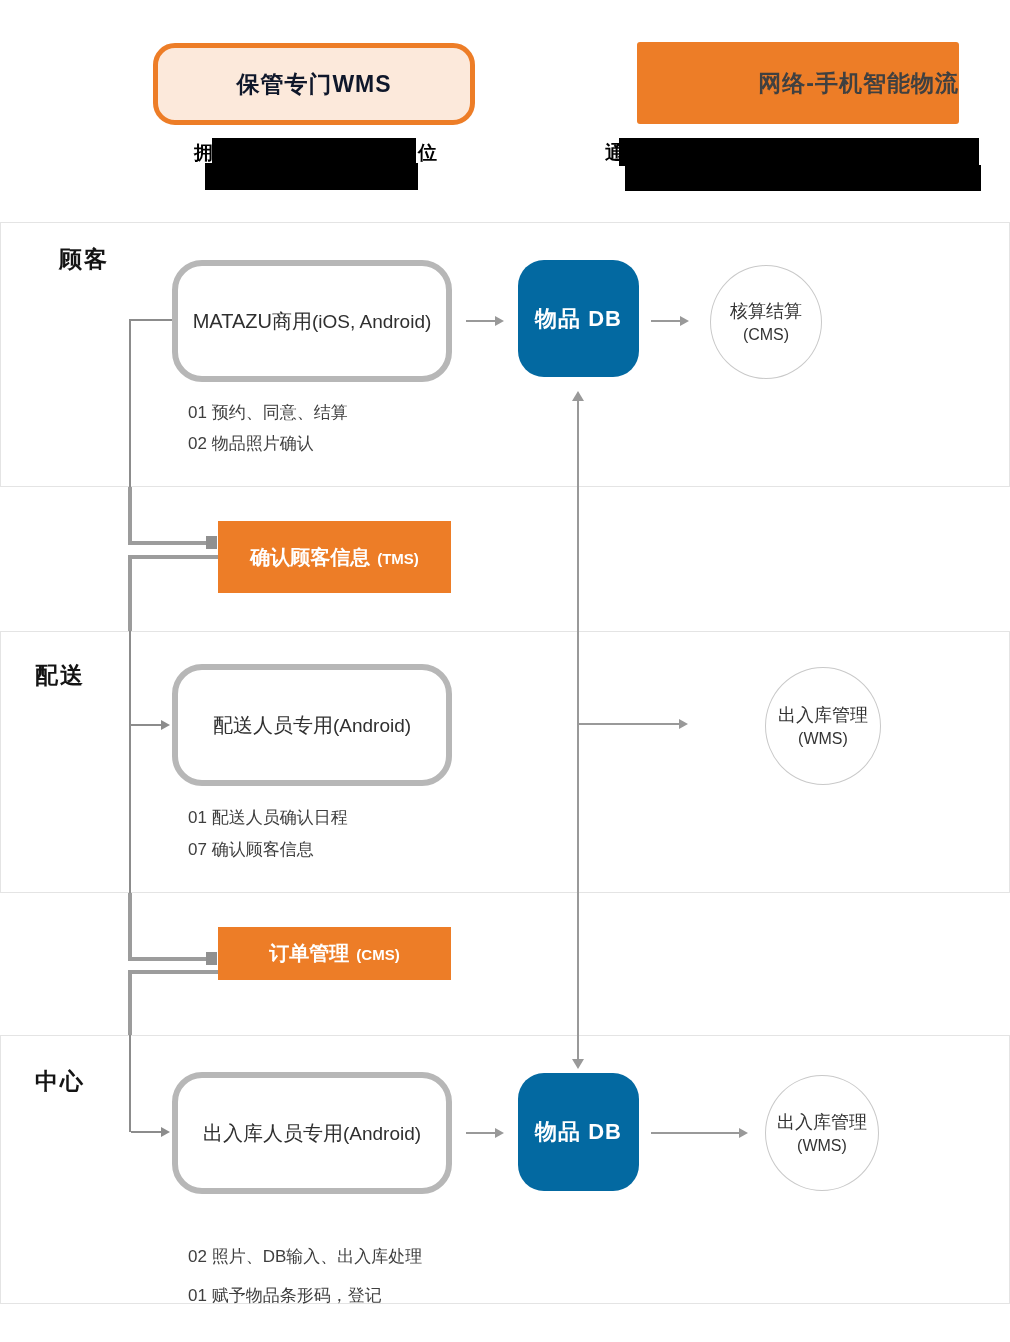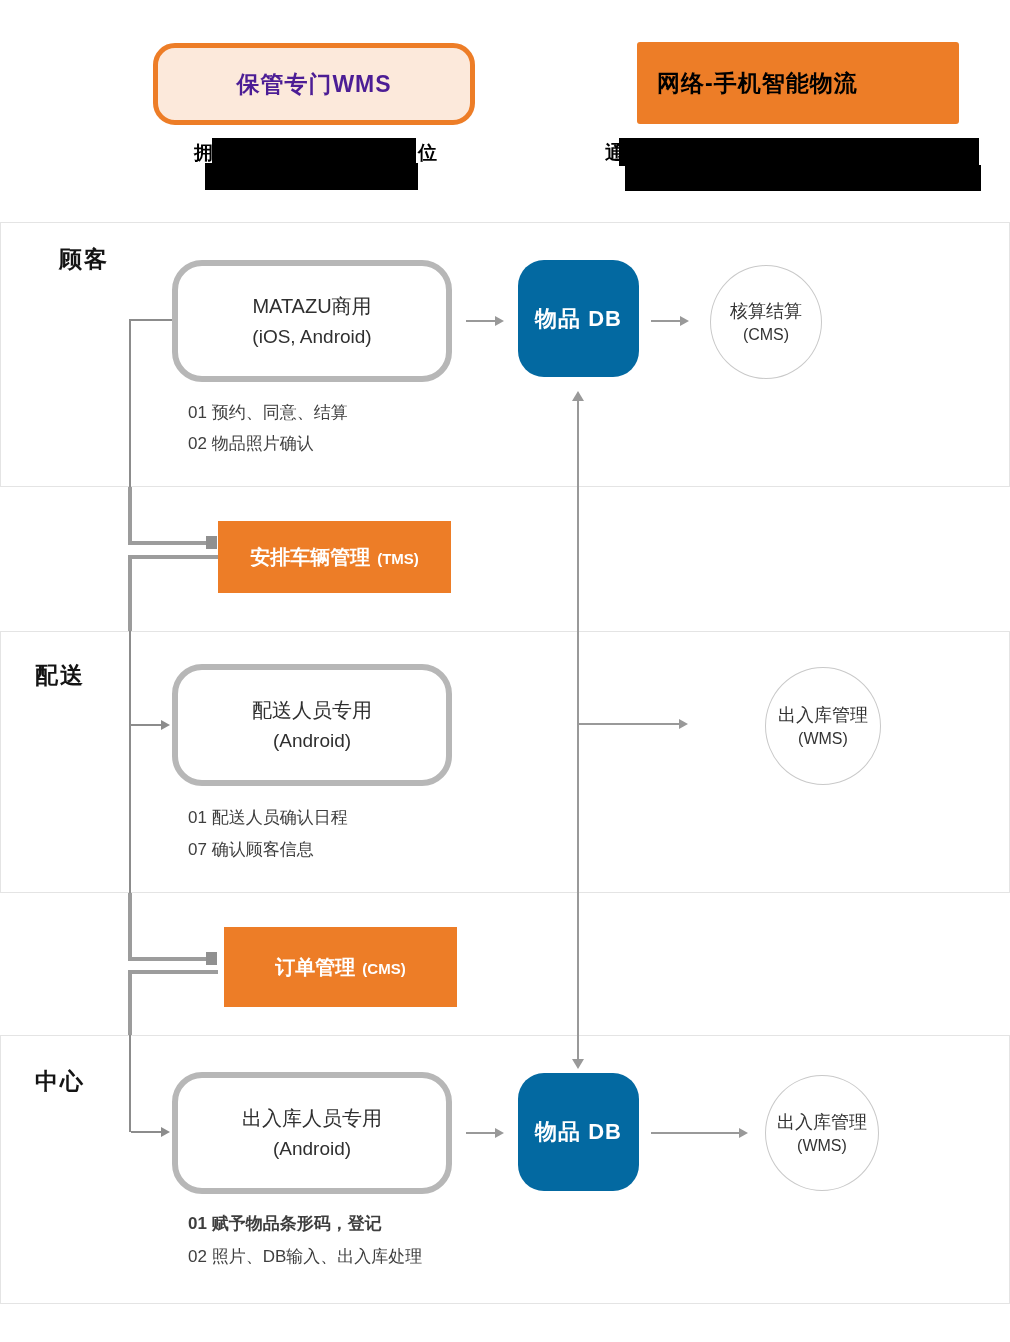--- a/index.html
+++ b/index.html
@@ -3,28 +3,28 @@
 <meta charset="utf-8">
 <style>
   html,body{margin:0;padding:0;background:#ffffff;}
   body{width:1010px;height:1342px;position:relative;overflow:hidden;
        font-family:"Liberation Sans", sans-serif;}
   .abs{position:absolute;}
   .band{background:#ffffff;border:1px solid #e4e4e4;box-sizing:border-box;}
   .row-label{font-size:23px;font-weight:bold;color:#141414;letter-spacing:2px;}
   .hdr-left{box-sizing:border-box;background:#FCE9DB;border:5px solid #ED7D27;border-radius:22px;
             display:flex;align-items:center;justify-content:center;
-            color:#4c1d95;font-size:23px;font-weight:bold;letter-spacing:1px;}
+            color:#0f172a;font-size:23px;font-weight:bold;letter-spacing:1px;}
   .hdr-right{box-sizing:border-box;background:#ED7D27;border-radius:3px;
-             display:flex;align-items:center;justify-content:flex-start;
-             color:#000000;font-size:23px;font-weight:bold;letter-spacing:1px;padding-left:20px;}
+             display:flex;align-items:center;justify-content:flex-end;
+             color:#404040;font-size:23px;font-weight:bold;letter-spacing:1px;padding-left:20px;}
   .cap-char{font-size:19px;font-weight:bold;color:#000000;line-height:25px;}
   .redact{background:#000000;}
   .appbox{box-sizing:border-box;background:#ffffff;border:6px solid #b7b7b7;border-radius:30px;
-          display:flex;flex-direction:column;align-items:center;justify-content:center;text-align:center;}
+          display:flex;flex-direction:row;align-items:center;justify-content:center;text-align:center;}
   .appbox .t1{font-size:20px;color:#2f2f2f;line-height:31px;}
   .appbox .t2{font-size:19px;color:#2f2f2f;line-height:29px;}
   .dbbox{background:#0369a1;border-radius:26px;color:#ffffff;font-size:22px;font-weight:bold;
          display:flex;align-items:center;justify-content:center;letter-spacing:1px;}
   .circle{box-sizing:border-box;background:#ffffff;border:1px solid #c9c9c9;border-radius:50%;
           display:flex;flex-direction:column;align-items:center;justify-content:center;text-align:center;}
   .circle .t1{font-size:18px;color:#333333;line-height:25px;}
   .circle .t2{font-size:16px;color:#333333;line-height:22px;}
   .midbox{background:#ED7D27;color:#ffffff;display:flex;align-items:center;justify-content:center;
           font-weight:bold;}
@@ -85,46 +85,46 @@
 
   <div class="abs hl" style="left:651px;top:320px;width:29px;background:#999999;"></div>
   <div class="abs arr-r" style="left:680px;top:316px;"></div>
 
   <div class="abs circle" style="left:710px;top:265px;width:112px;height:114px;">
     <div class="t1">核算结算</div>
     <div class="t2">(CMS)</div>
   </div>
 
   <div class="abs midbox" style="left:218px;top:521px;width:233px;height:72px;">
-    <span class="main">安排车辆管理</span>
+    <span class="main">确认顾客信息</span>
     <span class="suf">(TMS)</span>
   </div>
 
   <div class="abs appbox" style="left:172px;top:664px;width:280px;height:122px;">
     <div class="t1">配送人员专用</div>
     <div class="t2">(Android)</div>
   </div>
   <div class="abs note" style="left:188px;top:806px;">01 配送人员确认日程</div>
   <div class="abs note" style="left:188px;top:838px;">07 确认顾客信息</div>
 
   <div class="abs circle" style="left:765px;top:667px;width:116px;height:118px;">
     <div class="t1">出入库管理</div>
     <div class="t2">(WMS)</div>
   </div>
 
-  <div class="abs midbox" style="left:224px;top:927px;width:233px;height:80px;">
+  <div class="abs midbox" style="left:218px;top:927px;width:233px;height:53px;">
     <span class="main">订单管理</span>
     <span class="suf">(CMS)</span>
   </div>
 
   <div class="abs appbox" style="left:172px;top:1072px;width:280px;height:122px;">
     <div class="t1">出入库人员专用</div>
     <div class="t2">(Android)</div>
   </div>
-  <div class="abs note" style="left:188px;top:1212px;font-weight:bold;">01 赋予物品条形码，登记</div>
+  <div class="abs note" style="left:188px;top:1284px;">01 赋予物品条形码，登记</div>
   <div class="abs note" style="left:188px;top:1245px;">02 照片、DB输入、出入库处理</div>
 
   <div class="abs hl" style="left:466px;top:1132px;width:29px;background:#999999;"></div>
   <div class="abs arr-r" style="left:495px;top:1128px;"></div>
 
   <div class="abs dbbox" style="left:518px;top:1073px;width:121px;height:118px;">
     <span>物品 DB</span>
   </div>
 
   <div class="abs hl" style="left:651px;top:1132px;width:88px;background:#999999;"></div>

